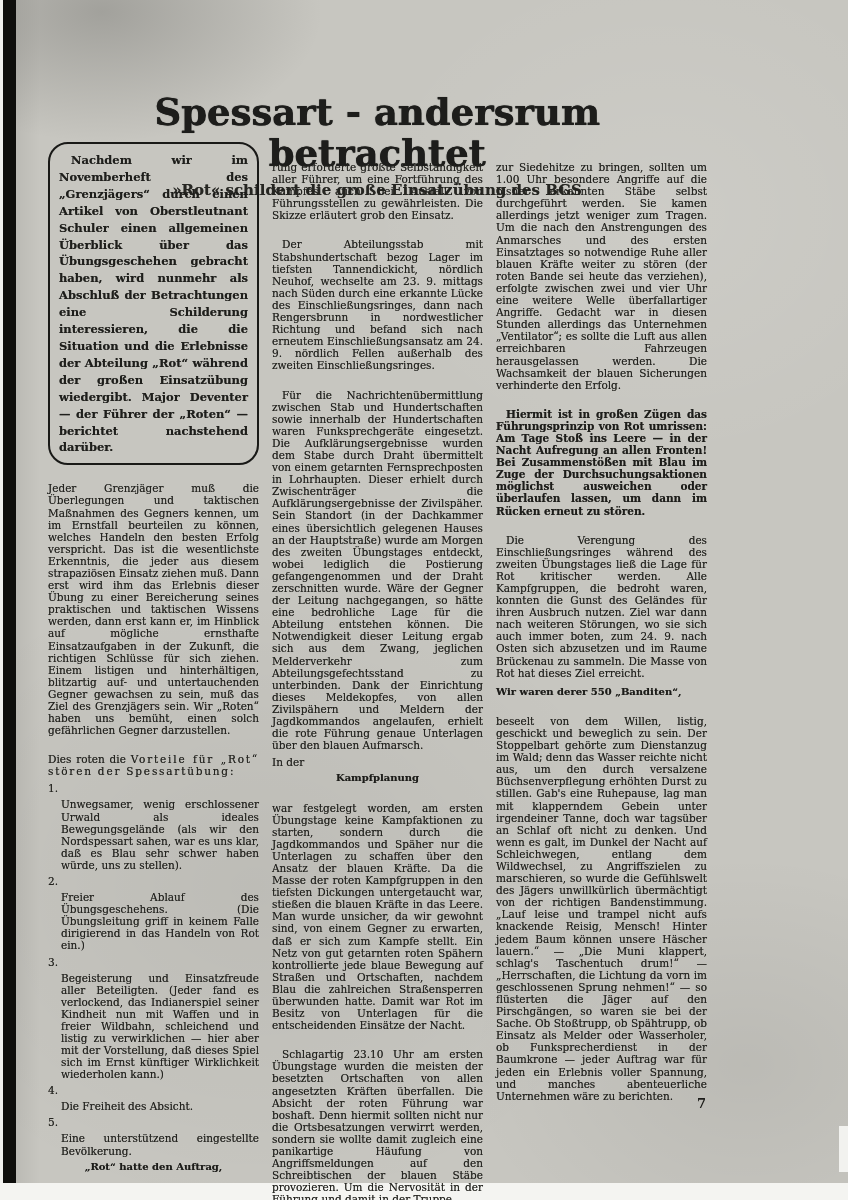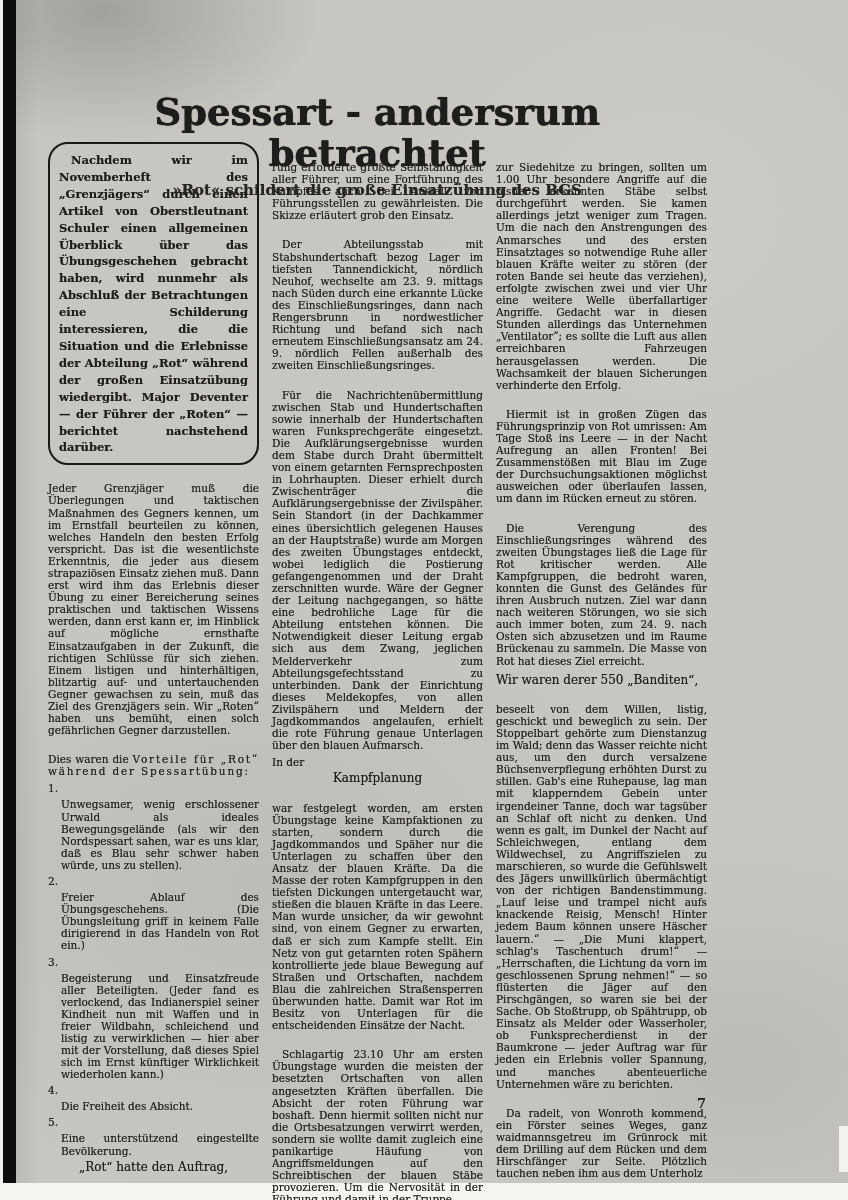--- a/index.html
+++ b/index.html
@@ -31,24 +31,24 @@
   .col-mid{left:272px;top:144px;}
   .col-right{left:496px;top:144px;}
 
   .introbox{box-sizing:border-box;width:211px;border:2.5px solid #191917;border-radius:20px;
             padding:8px 9px 7px 9px;margin:2px 0 13px 0;
             font-weight:bold;font-size:11.5px;line-height:16.9px;text-align:justify;
             color:#1e1e1b;text-indent:12px;text-shadow:0 0 .6px rgba(30,30,27,.6);}
 
   .p{margin:17px 0 5px 0;text-indent:10px;}
   .p.noindent{text-indent:0;}
-  .p.bold{font-weight:normal;color:#1d1d1a;}
+  .p.bold{font-weight:bold;color:#1d1d1a;}
   .sperr{letter-spacing:1.8px;}
   .kicker{margin:4px 0 1px 0;text-indent:0;}
-  .sechead{font-weight:normal;font-size:12px;text-align:center;margin:4px 0 5px 0;color:#1c1c19;
+  .sechead{font-weight:bold;font-size:10px;text-align:center;margin:4px 0 5px 0;color:#1c1c19;
            text-shadow:0 0 .6px rgba(28,28,25,.6);}
   .sechead.leftalign{text-align:left;margin:7px 0 6px 0;}
 
   .list{margin:2px 0 4px 0;}
   .li{display:flex;margin:0 0 4px 0;}
   .li .num{flex:none;width:13px;font-weight:normal;}
   .li .txt{flex:1;text-align:justify;margin-top:16px;}
 
   .pageno{position:absolute;left:48px;top:1096px;width:658px;text-align:right;
           font-weight:bold;font-size:13px;color:#1b1b18;}
@@ -64,21 +64,21 @@
   <div class="edge-notch-right"></div>
 
   <div class="header">
     <div class="title">Spessart - andersrum betrachtet</div>
     <div class="subtitle">»Rot« schildert die große Einsatzübung des BGS</div>
   </div>
 
   <div class="col col-left">
     <div class="introbox">Nachdem wir im Novemberheft des „Grenzjägers“ durch einen Artikel von Oberstleutnant Schuler einen allgemeinen Überblick über das Übungsgeschehen gebracht haben, wird nunmehr als Abschluß der Betrachtungen eine Schilderung interessieren, die die Situation und die Erlebnisse der Abteilung „Rot“ während der großen Einsatzübung wiedergibt. Major Deventer — der Führer der „Roten“ — berichtet nachstehend darüber.</div>
     <div class="p noindent">Jeder Grenzjäger muß die Überlegungen und taktischen Maßnahmen des Gegners kennen, um im Ernstfall beurteilen zu können, welches Handeln den besten Erfolg verspricht. Das ist die wesentlichste Erkenntnis, die jeder aus diesem strapaziösen Einsatz ziehen muß. Dann erst wird ihm das Erlebnis dieser Übung zu einer Bereicherung seines praktischen und taktischen Wissens werden, dann erst kann er, im Hinblick auf mögliche ernsthafte Einsatzaufgaben in der Zukunft, die richtigen Schlüsse für sich ziehen. Einem listigen und hinterhältigen, blitzartig auf- und untertauchenden Gegner gewachsen zu sein, muß das Ziel des Grenzjägers sein. Wir „Roten“ haben uns bemüht, einen solch gefährlichen Gegner darzustellen.</div>
-    <div class="p noindent"><span>Dies waren die </span><span class="sperr">Vorteile für „Rot“ während der Spessartübung:</span></div>
+    <div class="p noindent"><span>Dies roten die </span><span class="sperr">Vorteile für „Rot“ stören der Spessartübung:</span></div>
     <div class="list">
       <div class="li">
           <span class="num">1.</span>
           <span class="txt">Unwegsamer, wenig erschlossener Urwald als ideales Bewegungsgelände (als wir den Nordspessart sahen, war es uns klar, daß es Blau sehr schwer haben würde, uns zu stellen).</span>
         </div>
       <div class="li">
           <span class="num">2.</span>
           <span class="txt">Freier Ablauf des Übungsgeschehens. (Die Übungsleitung griff in keinem Falle dirigierend in das Handeln von Rot ein.)</span>
         </div>
       <div class="li">
@@ -106,17 +106,16 @@
     <div class="p noindent">war festgelegt worden, am ersten Übungstage keine Kampfaktionen zu starten, sondern durch die Jagdkommandos und Späher nur die Unterlagen zu schaffen über den Ansatz der blauen Kräfte. Da die Masse der roten Kampfgruppen in den tiefsten Dickungen untergetaucht war, stießen die blauen Kräfte in das Leere. Man wurde unsicher, da wir gewohnt sind, von einem Gegner zu erwarten, daß er sich zum Kampfe stellt. Ein Netz von gut getarnten roten Spähern kontrollierte jede blaue Bewegung auf Straßen und Ortschaften, nachdem Blau die zahlreichen Straßensperren überwunden hatte. Damit war Rot im Besitz von Unterlagen für die entscheidenden Einsätze der Nacht.</div>
     <div class="p">Schlagartig 23.10 Uhr am ersten Übungstage wurden die meisten der besetzten Ortschaften von allen angesetzten Kräften überfallen. Die Absicht der roten Führung war boshaft. Denn hiermit sollten nicht nur die Ortsbesatzungen verwirrt werden, sondern sie wollte damit zugleich eine panikartige Häufung von Angriffsmeldungen auf den Schreibtischen der blauen Stäbe provozieren. Um die Nervosität in der Führung und damit in der Truppe</div>
   </div>
 
   <div class="col col-right">
     <div class="p noindent">zur Siedehitze zu bringen, sollten um 1.00 Uhr besondere Angriffe auf die bisher erkannten Stäbe selbst durchgeführt werden. Sie kamen allerdings jetzt weniger zum Tragen. Um die nach den Anstrengungen des Anmarsches und des ersten Einsatztages so notwendige Ruhe aller blauen Kräfte weiter zu stören (der roten Bande sei heute das verziehen), erfolgte zwischen zwei und vier Uhr eine weitere Welle überfallartiger Angriffe. Gedacht war in diesen Stunden allerdings das Unternehmen „Ventilator“; es sollte die Luft aus allen erreichbaren Fahrzeugen herausgelassen werden. Die Wachsamkeit der blauen Sicherungen verhinderte den Erfolg.</div>
     <div class="p bold">Hiermit ist in großen Zügen das Führungsprinzip von Rot umrissen: Am Tage Stoß ins Leere — in der Nacht Aufregung an allen Fronten! Bei Zusammenstößen mit Blau im Zuge der Durchsuchungsaktionen möglichst ausweichen oder überlaufen lassen, um dann im Rücken erneut zu stören.</div>
     <div class="p">Die Verengung des Einschließungsringes während des zweiten Übungstages ließ die Lage für Rot kritischer werden. Alle Kampfgruppen, die bedroht waren, konnten die Gunst des Geländes für ihren Ausbruch nutzen. Ziel war dann nach weiteren Störungen, wo sie sich auch immer boten, zum 24. 9. nach Osten sich abzusetzen und im Raume Brückenau zu sammeln. Die Masse von Rot hat dieses Ziel erreicht.</div>
     <div class="sechead leftalign">Wir waren derer 550 „Banditen“,</div>
     <div class="p noindent">beseelt von dem Willen, listig, geschickt und beweglich zu sein. Der Stoppelbart gehörte zum Dienstanzug im Wald; denn das Wasser reichte nicht aus, um den durch versalzene Büchsenverpflegung erhöhten Durst zu stillen. Gab's eine Ruhepause, lag man mit klapperndem Gebein unter irgendeiner Tanne, doch war tagsüber an Schlaf oft nicht zu denken. Und wenn es galt, im Dunkel der Nacht auf Schleichwegen, entlang dem Wildwechsel, zu Angriffszielen zu marschieren, so wurde die Gefühlswelt des Jägers unwillkürlich übermächtigt von der richtigen Bandenstimmung. „Lauf leise und trampel nicht aufs knackende Reisig, Mensch! Hinter jedem Baum können unsere Häscher lauern.“ — „Die Muni klappert, schlag's Taschentuch drum!“ — „Herrschaften, die Lichtung da vorn im geschlossenen Sprung nehmen!“ — so flüsterten die Jäger auf den Pirschgängen, so waren sie bei der Sache. Ob Stoßtrupp, ob Spähtrupp, ob Einsatz als Melder oder Wasserholer, ob Funksprecherdienst in der Baumkrone — jeder Auftrag war für jeden ein Erlebnis voller Spannung, und manches abenteuerliche Unternehmen wäre zu berichten.</div>
-    <div class="p">Da radelt, von Wonroth kommend, ein Förster seines Weges, ganz waidmannsgetreu im Grünrock mit dem Drilling auf dem Rücken und dem Hirschfänger zur Seite. Plötzlich tauchen neben ihm aus dem Unterholz</div>
   </div>
 
   <div class="pageno">7</div>
 </div>
 
 </body></html>

